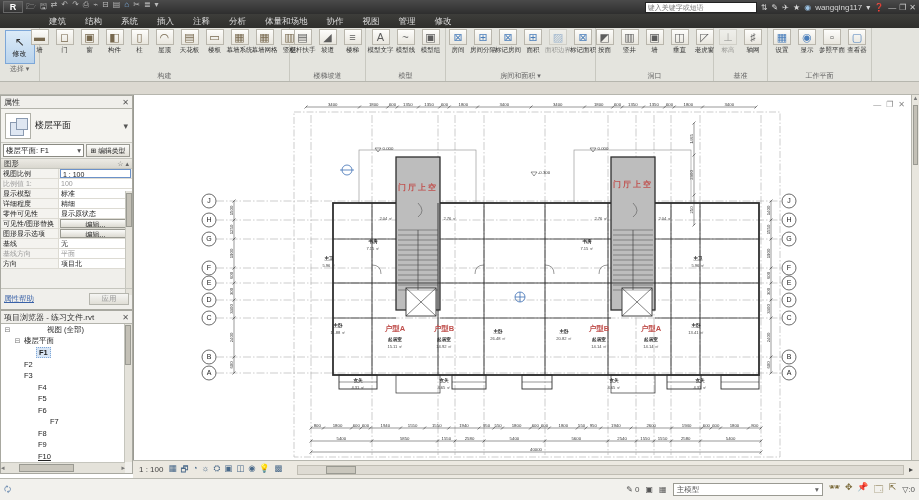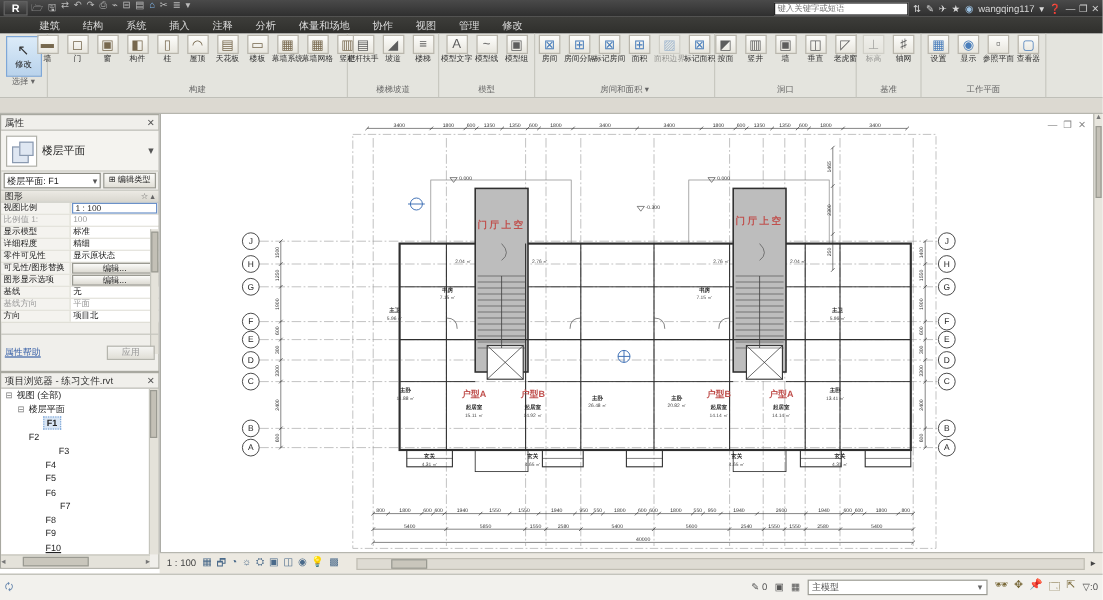--- a/index.html
+++ b/index.html
@@ -9,21 +9,21 @@
   
   .titlebar{left:0;top:0;width:919px;height:14px;background:linear-gradient(#4a4a4a,#2e2e2e);color:#d8d8d8;display:flex;align-items:center;gap:3px;padding:0 3px;font-size:8px}
   .rlogo{width:20px;height:12px;background:linear-gradient(#5a5a5a,#333);border:1px solid #666;color:#fff;font-weight:bold;font-size:9px;text-align:center;line-height:10px}
   .qat{display:flex;gap:4px;color:#bbb;font-size:8px}
   .qat span{cursor:default}
   .apptitle{position:absolute;left:0;right:0;text-align:center;color:#e5e5e5;pointer-events:none}
   .tb-right{margin-left:auto;display:flex;align-items:center;gap:4px;z-index:2}
   .searchbox{width:112px;height:11px;background:#fff;border:1px solid #222;color:#888;font-size:7px;padding:0 2px}
   .winbtns{display:flex;gap:3px;color:#ccc}
   
-  .tabrow{left:0;top:14px;width:919px;height:14px;background:linear-gradient(#3d3d3a,#2f2f2c);display:flex;align-items:flex-end;padding-left:24px;gap:1px}
+  .tabrow{left:0;top:14px;width:919px;height:14px;background:linear-gradient(#3d3d3a,#2f2f2c);display:flex;align-items:flex-end;padding-left:40px;gap:1px}
   .rtab{height:13px;line-height:13px;padding:0 9px;color:#ddd;font-size:8.5px;cursor:pointer}
   
   .ribbon{left:0;top:28px;width:919px;height:54px;background:#e4e4de;border-bottom:1px solid #b6b6ae;display:flex}
   .panel{height:100%;border-right:1px solid #c8c8c0;display:flex;flex-direction:column}
   .tools{flex:1;display:flex;align-items:flex-start;justify-content:center;padding-top:1px}
   .tool{display:flex;flex-direction:column;align-items:center;width:25px;cursor:pointer}
   .tool.muted{opacity:.45}
   .ticon{width:18px;height:16px;border:1px solid #b9b6ac;background:linear-gradient(#fdfdfb,#e8e6de);display:flex;align-items:center;justify-content:center;font-size:11px;color:#77684e}
   .tool.blue .ticon{color:#4a7ebb}
   .tool.gray .ticon{color:#5d5d5d}
@@ -48,21 +48,21 @@
   .selbox .dd{margin-left:auto;color:#555}
   .etype{width:44px;background:linear-gradient(#fbfbf9,#e2e0d8);border:1px solid #9a9a92;font-size:6.8px;text-align:center;line-height:11px;cursor:pointer}
   .sect{height:11px;background:linear-gradient(#eceae4,#d9d7cf);border-top:1px solid #c5c5bd;border-bottom:1px solid #c5c5bd;font-size:7.5px;padding:0 3px;display:flex;align-items:center;color:#333}
   .sect .ar{margin-left:auto;color:#666;font-size:7px}
   .prow{display:flex;height:10px;border-bottom:1px solid #dddbd3;font-size:7px}
   .pk{width:58px;padding:0 2px;background:#f4f3ef;border-right:1px solid #dddbd3;overflow:hidden;white-space:nowrap;line-height:9px}
   .pv{flex:1;background:#fff;padding:0 2px;line-height:9px;overflow:hidden;white-space:nowrap}
   .prow.muted .pk,.prow.muted .pv{color:#999}
   .prow .pv.btn{background:linear-gradient(#fbfbf9,#dcdad2);border:1px solid #9a9a92;text-align:center;margin:0 1px;cursor:pointer}
   .prow .pv.boxed{border:1px solid #6b91c9;margin:0 1px}
-  .phelp{position:absolute;bottom:0;left:0;right:0;height:31px;border-top:1px solid #c5c5bd;display:flex;align-items:center;padding:0 3px;font-size:7.5px}
+  .phelp{position:absolute;bottom:0;left:0;right:0;height:21px;border-top:1px solid #c5c5bd;display:flex;align-items:center;padding:0 3px;font-size:7.5px}
   .phelp .lnk{color:#3a62a8;text-decoration:underline;cursor:pointer}
   .phelp .apply{margin-left:auto;width:40px;text-align:center;color:#999;background:linear-gradient(#f5f5f3,#e0ded6);border:1px solid #b5b5ad;line-height:10px;cursor:pointer}
   .vscroll{position:absolute;right:0;top:120px;bottom:14px;width:7px;background:#e4e2da;border-left:1px solid #c5c5bd}
   .vthumb{position:absolute;left:0;width:6px;background:#c3c0b6;border:1px solid #9a9a92}
   
   .browser{left:0;top:310px;width:133px;height:164px}
   .tree{position:absolute;top:13px;left:0;right:7px;bottom:11px;background:#fff;overflow:hidden;border-right:1px solid #c5c5bd}
   .trow{height:11.5px;display:flex;align-items:center;font-size:7.5px;white-space:nowrap;cursor:pointer}
   .texp{width:9px;text-align:center;color:#777;font-size:7px}
   .trow .lab{padding:0 2px}
@@ -470,37 +470,37 @@
       <span class="apply">应用</span>
     </div>
 </div>
 
 <div class="abs pal browser">
   <div class="palhead">
       <span>项目浏览器 - 练习文件.rvt</span>
       <span class="x">✕</span>
     </div>
   <div class="tree">
-      <div class="trow" style="padding-left: 2px;">
+      <div class="trow" style="padding-left: 2px; gap: 33px;">
         <span class="texp">⊟</span>
         <span class="lab">视图 (全部)</span>
       </div>
       <div class="trow" style="padding-left: 12px;">
         <span class="texp">⊟</span>
         <span class="lab">楼层平面</span>
       </div>
       <div class="trow sel" style="padding-left: 26px;">
         <span class="texp"></span>
         <span class="lab">F1</span>
       </div>
       <div class="trow" style="padding-left: 12px;">
         <span class="texp"></span>
         <span class="lab">F2</span>
       </div>
-      <div class="trow" style="padding-left: 37px;">
+      <div class="trow" style="padding-left: 12px;">
         <span class="texp"></span>
         <span class="lab">F3</span>
       </div>
       <div class="trow" style="padding-left: 26px;">
         <span class="texp"></span>
         <span class="lab">F4</span>
       </div>
       <div class="trow" style="padding-left: 26px;">
         <span class="texp"></span>
         <span class="lab">F5</span>

